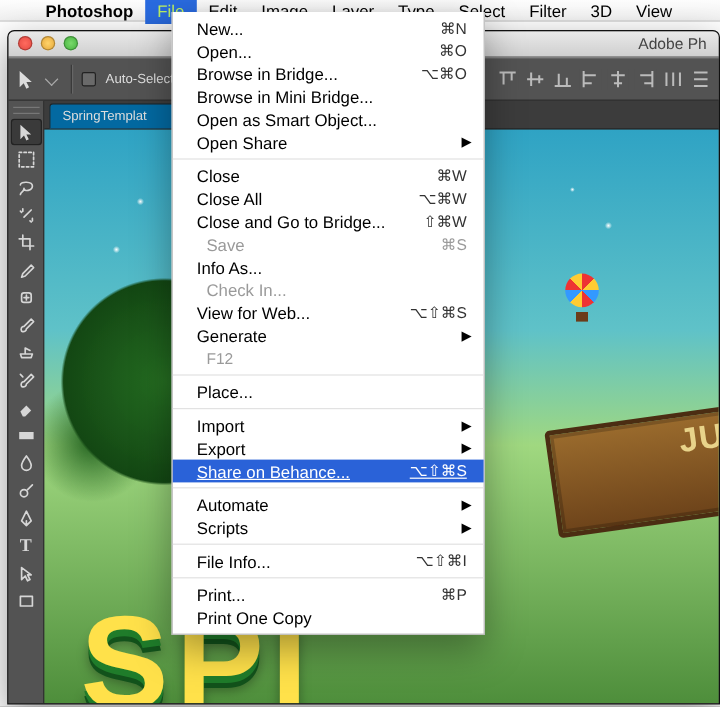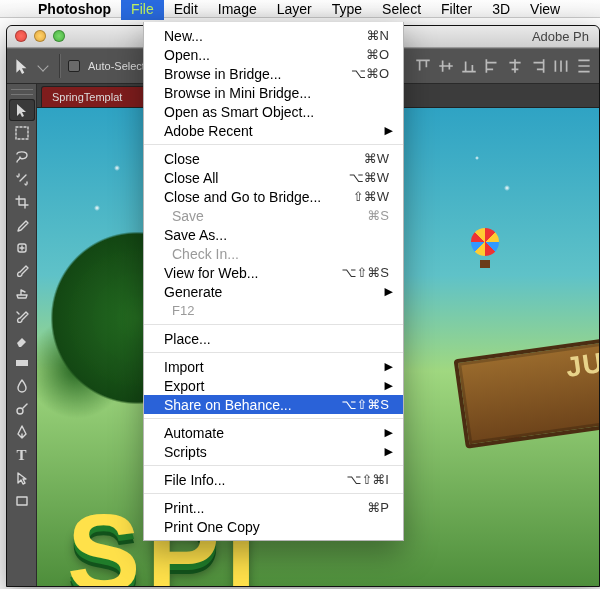--- a/index.html
+++ b/index.html
@@ -66,21 +66,21 @@
     border-radius:3px;
   }
   .tool.active { background:#3a3a3a; box-shadow:inset 0 0 0 1px #222; }
   .tool svg { width:16px; height:16px; stroke:#d6d6d6; fill:none; stroke-width:1.4; stroke-linecap:round; stroke-linejoin:round; }
   .tool.tfill svg { fill:#d6d6d6; stroke:none; }
   .tool .txt { color:#d6d6d6; font-family:Georgia,serif; font-size:15px; font-weight:bold; }
 
   .doc-area { flex:1; display:flex; flex-direction:column; background:#2e2e2e; }
   .doc-tabs { height:24px; background:#3c3c3c; display:flex; align-items:flex-end; padding-left:4px; border-bottom:1px solid #222;}
   .doc-tab {
-    background:#7f1d1d; color:#ddd; font-size:11px;
+    background:#0369a1; color:#ddd; font-size:11px;
     padding:4px 10px 4px 10px; border:1px solid #222; border-bottom:none;
     border-radius:3px 3px 0 0; display:flex; align-items:center; gap:22px;
   }
   .doc-tab .x { color:#ccc; font-size:11px; }
 
   .canvas {
     flex:1; position:relative; overflow:hidden;
     background:
       radial-gradient(2px 2px at 80px 60px,#fff,transparent 3px),
       radial-gradient(1px 1px at 120px 40px,#fff,transparent 2px),
@@ -115,36 +115,36 @@
     text-shadow:0 6px 0 #1f7c2a, 0 10px 0 #12521b, 0 12px 10px rgba(0,0,0,.35);
     font-family:Arial Black,Arial,sans-serif;
   }
   .football { position:absolute; right:75px; top:315px; width:26px; height:16px; background:#8a2a0f;
     border-radius:50%/60%; box-shadow:inset 0 0 0 2px #5a1a08;
   }
   .football::after { content:""; position:absolute; left:5px; right:5px; top:7px; height:2px; background:#fff; }
 
   
   .dropdown {
-    position:absolute; left:143px; top:22px; width:261px;
+    position:absolute; left:143px; top:10px; width:261px;
     background:#fff; border:1px solid #b7b7b7; border-top:none;
     box-shadow:0 12px 30px rgba(0,0,0,.35);
     font-size:14px; color:#000; padding:4px 0;
     z-index:100;
   }
   .dropdown .row {
     display:flex; align-items:center; height:19px;
     padding:0 14px 0 20px; white-space:nowrap; position:relative;
   }
   .dropdown .row .lbl { flex:1; }
   .dropdown .row .sc  { font-size:13px; color:#333; letter-spacing:0; font-family:"Lucida Grande",sans-serif;}
   .dropdown .row .arw { position:absolute; right:10px; font-size:11px; }
   .dropdown .row.disabled { color:#9a9a9a;padding-left:28px; }
   .dropdown .row.disabled .sc { color:#9a9a9a; }
-  .dropdown .row.hl { background:#2a62d8; color:#fff; }
+  .dropdown .row.hl { background:#2a62d8; color:#fff;text-decoration:underline; }
   .dropdown .row.hl .sc { color:#fff; }
   .dropdown hr { border:none; border-top:1px solid #e2e2e2; margin:4px 0; }
 </style>
 </head>
 <body>
 
 <div class="mac-menubar">
   <span class="apple"></span>
   <span class="app-name">Photoshop</span>
   <div id="menubar-items" style="display:flex">
@@ -359,42 +359,42 @@
       <span class="lbl">Browse in Bridge...</span>
       <span class="sc">⌥⌘O</span>
     </div>
     <div class="row">
       <span class="lbl">Browse in Mini Bridge...</span>
     </div>
     <div class="row">
       <span class="lbl">Open as Smart Object...</span>
     </div>
     <div class="row">
-      <span class="lbl">Adobe Recent</span>
+      <span class="lbl">Open Share</span>
       <span class="arw">▶</span>
     </div>
     <hr>
     <div class="row">
       <span class="lbl">Close</span>
       <span class="sc">⌘W</span>
     </div>
     <div class="row">
       <span class="lbl">Close All</span>
       <span class="sc">⌥⌘W</span>
     </div>
     <div class="row">
       <span class="lbl">Close and Go to Bridge...</span>
       <span class="sc">⇧⌘W</span>
     </div>
     <div class="row disabled">
       <span class="lbl">Save</span>
       <span class="sc">⌘S</span>
     </div>
     <div class="row">
-      <span class="lbl">Save As...</span>
+      <span class="lbl">Info As...</span>
     </div>
     <div class="row disabled">
       <span class="lbl">Check In...</span>
     </div>
     <div class="row">
       <span class="lbl">View for Web...</span>
       <span class="sc">⌥⇧⌘S</span>
     </div>
     <div class="row">
       <span class="lbl">Generate</span>

